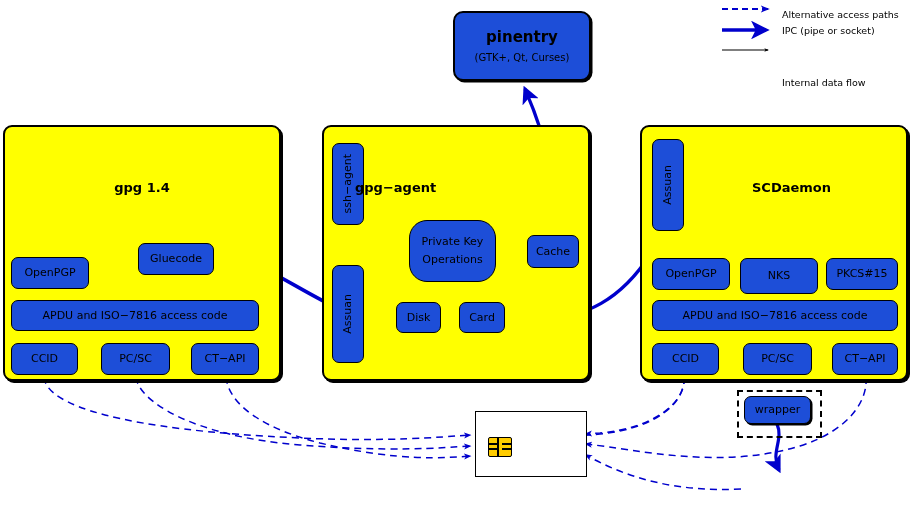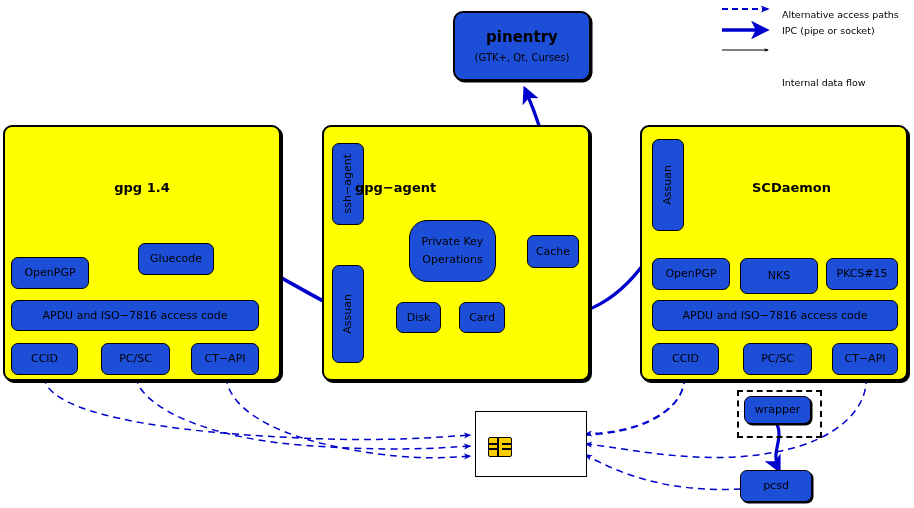--- a/index.html
+++ b/index.html
@@ -173,23 +173,20 @@
     <i style="left:8px;top:0;width:1.6px;height:18px;"></i>
     <i style="left:13px;top:5px;width:9px;height:1.6px;"></i>
     <i style="left:13px;top:10px;width:9px;height:1.6px;"></i>
   </div>
 
   <div class="dashbox" style="left:737px;top:390px;width:81px;height:44px;"></div>
   <div class="node sub shadowed" style="left:744px;top:396px;width:67px;height:28px;border-width:1.5px;">
     <span>wrapper</span>
   </div>
 
-  <div class="node sub shadowed" style="left:740px;top:470px;width:72px;height:32px;border-width:1.5px;">
-    <span>pcsd</span>
-  </div>
 
   <svg class="layer" id="edges-top">
     <path d="M722,9 L768,9" fill="none" stroke="#0000cc" stroke-width="1.8" stroke-dasharray="6,4" marker-end="url(#ah-blue-dash)"></path>
     <path d="M722,30 L766,30" fill="none" stroke="#0000cc" stroke-width="3.4" marker-end="url(#ah-blue)"></path>
     <path d="M722,50 L768,50" fill="none" stroke="#000" stroke-width="1.1" marker-end="url(#ah-black-s)"></path>
   </svg>
   <div class="legend" style="left:782px;top:9px;text-align:center;">Alternative access paths</div>
   <div class="legend" style="left:782px;top:25px;">IPC (pipe or socket)</div>
   <div class="legend" style="left:782px;top:45px;margin-top:32px;">Internal data flow</div>
 

